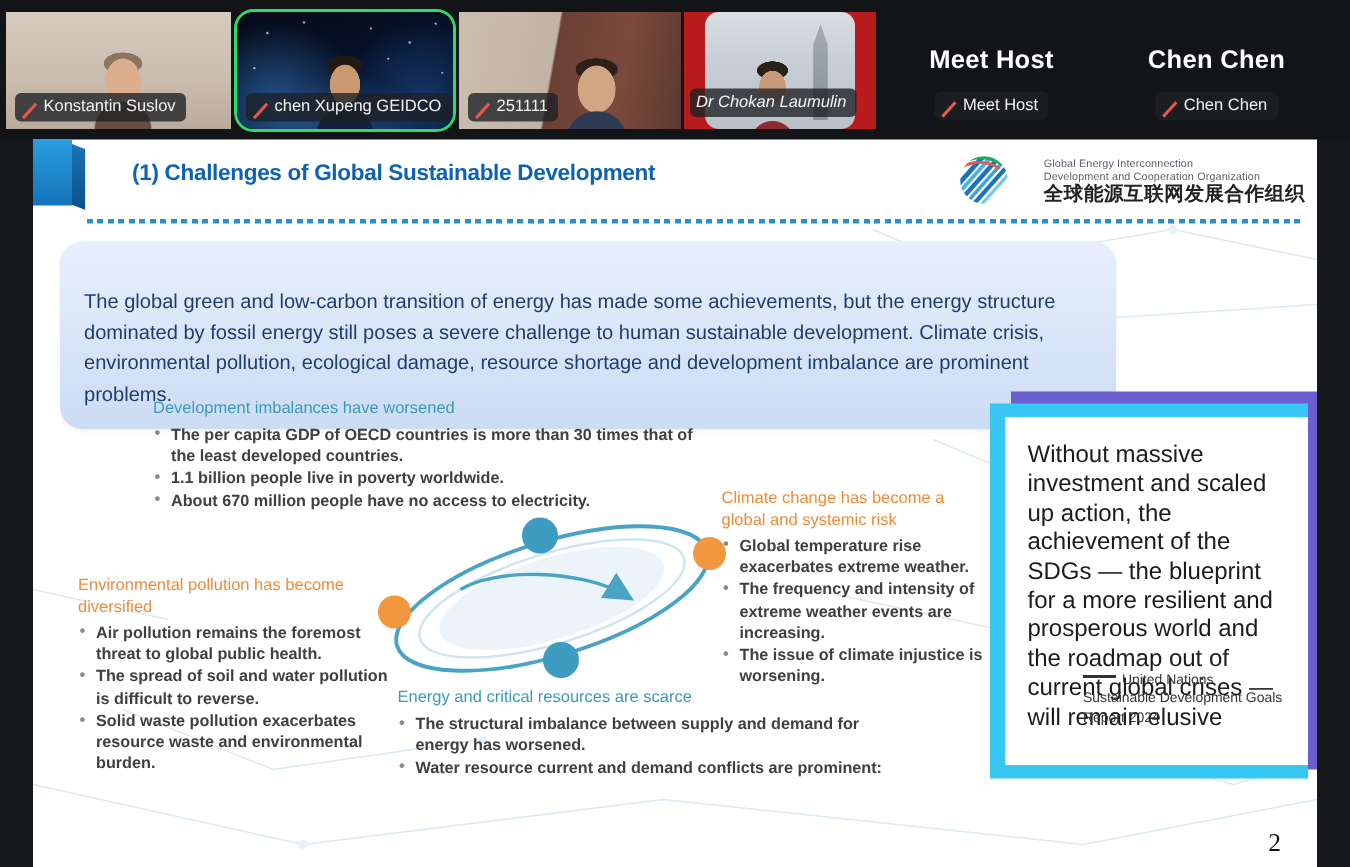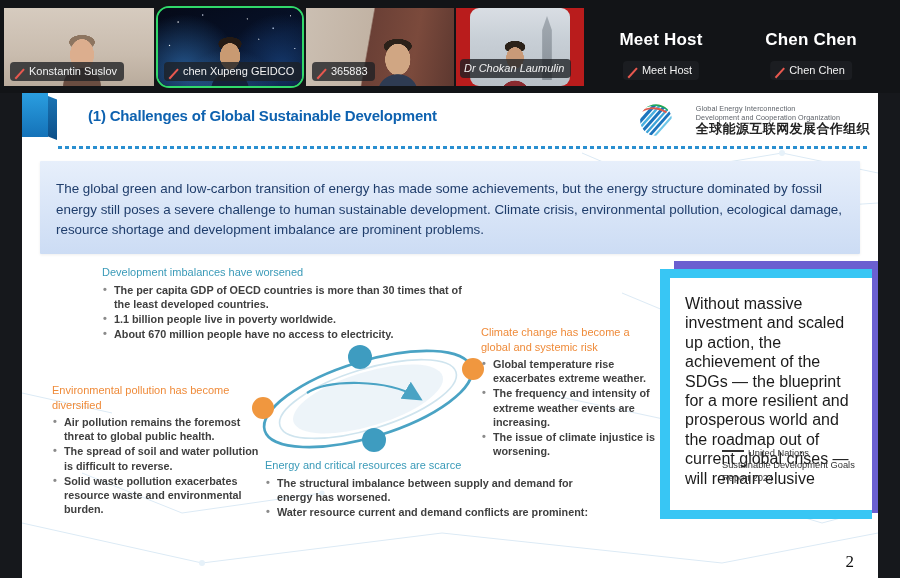--- a/index.html
+++ b/index.html
@@ -139,24 +139,24 @@
   .logo-txt{ display:flex; flex-direction:column; gap:0px; }
   .logo-en1,.logo-en2{ font-size:7.2px; color:#5a5f66; line-height:9px; letter-spacing:.1px;}
   .logo-cn{ font-size:13px; color:#222; font-weight:bold; line-height:14px; letter-spacing:.4px;}
 
   .title-rule{
     position:absolute; left:36px; right:8px; top:53px; height:3px;
     background:repeating-linear-gradient(90deg,#2a8fd0 0 4px, transparent 4px 7px);
   }
 
   .intro-box{
-    position:absolute; left:18px; top:68px; width:820px;
+    position:absolute; left:18px; top:68px; width:704px;
     background:linear-gradient(180deg,#e7effb 0%,#ccdcf4 100%);
-    border-radius:1px;
-    padding:18px 16px 13px 16px;
+    border-radius:15px;
+    padding:30px 16px 13px 16px;
     color:#1f3d6b; font-size:13.4px; line-height:20.5px;
     box-shadow:0 1px 3px rgba(0,0,0,.07);
   }
 
   h4.sec-h{ font-size:11px; font-weight:normal; line-height:14.5px; margin-bottom:3px; }
   .sec-h.teal{ color:#3a9ab8; }
   .sec-h.orange{ color:#ef8b3a; }
   ul.sec-ul{ list-style:none;font-weight:bold; }
   ul.sec-ul li{
     position:relative; padding-left:12px; font-size:10.8px; line-height:14.2px;
@@ -219,21 +219,21 @@
     <div class="namebadge">
       <span class="mute"></span>
       <span>chen Xupeng GEIDCO</span>
     </div>
   </div>
 
   <div class="tile" id="tile-251111">
     <div class="feed"></div>
     <div class="namebadge">
       <span class="mute"></span>
-      <span>365883</span>
+      <span>251111</span>
     </div>
   </div>
 
   <div class="tile" id="tile-chokan">
     <div class="feed"></div>
     <div class="namebadge">
       <span>Dr Chokan Laumulin</span>
     </div>
   </div>
 

